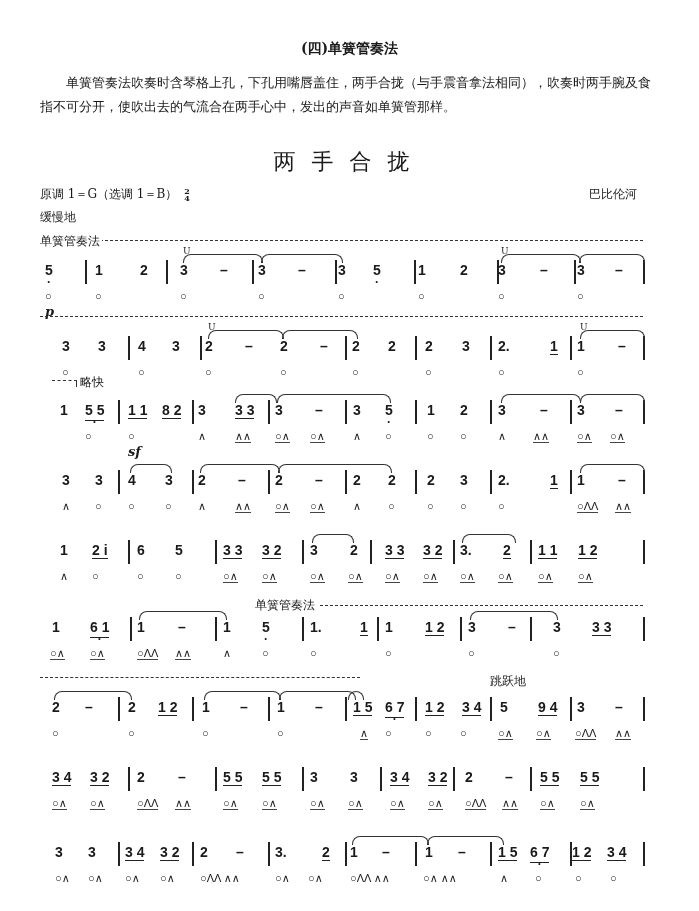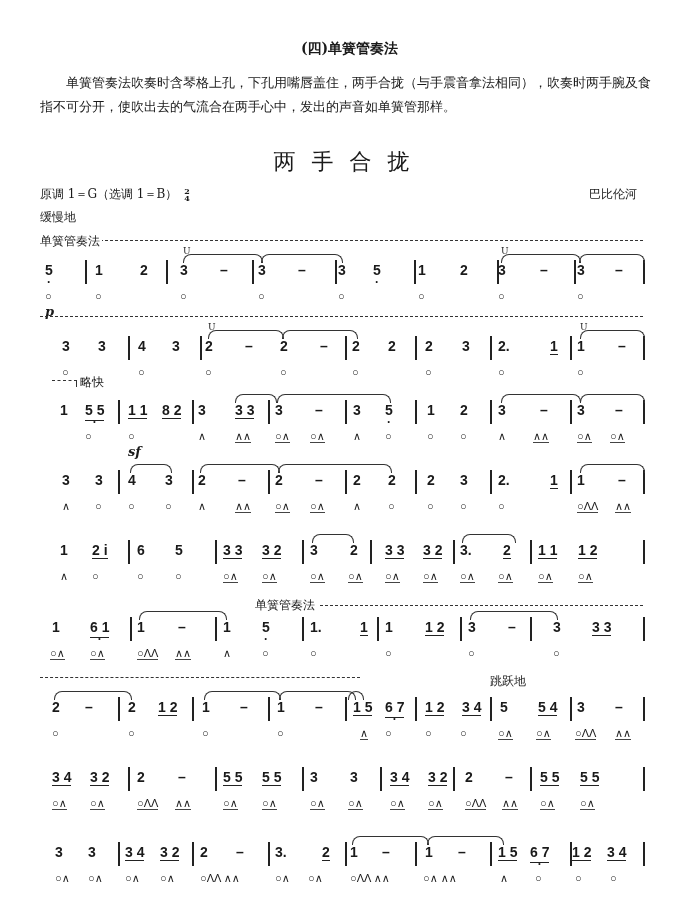--- a/index.html
+++ b/index.html
@@ -305,21 +305,21 @@
       <span class="note u" style="left: 118px;">1 2</span>
       <span class="note" style="left: 162px;">1</span>
       <span class="note" style="left: 200px;">–</span>
       <span class="note" style="left: 237px;">1</span>
       <span class="note" style="left: 275px;">–</span>
       <span class="note u" style="left: 313px;">1 5</span>
       <span class="note u" style="left: 345px; padding-bottom: 2px;">6 7<span style="position: absolute; left: 50%; transform: translateX(-50%); top: 12px; font-size: 12px;">·</span></span>
       <span class="note u" style="left: 385px;">1 2</span>
       <span class="note u" style="left: 422px;">3 4</span>
       <span class="note" style="left: 460px;">5</span>
-      <span class="note u" style="left: 498px;">5 4</span>
+      <span class="note u" style="left: 498px;">9 4</span>
       <span class="note" style="left: 537px;">3</span>
       <span class="note" style="left: 575px;">–</span>
       <span class="mark" style="left: 12px;">○</span>
       <span class="mark" style="left: 88px;">○</span>
       <span class="mark" style="left: 162px;">○</span>
       <span class="mark" style="left: 237px;">○</span>
       <span class="mark u" style="left: 320px;">∧</span>
       <span class="mark" style="left: 345px;">○</span>
       <span class="mark" style="left: 385px;">○</span>
       <span class="mark" style="left: 420px;">○</span>

